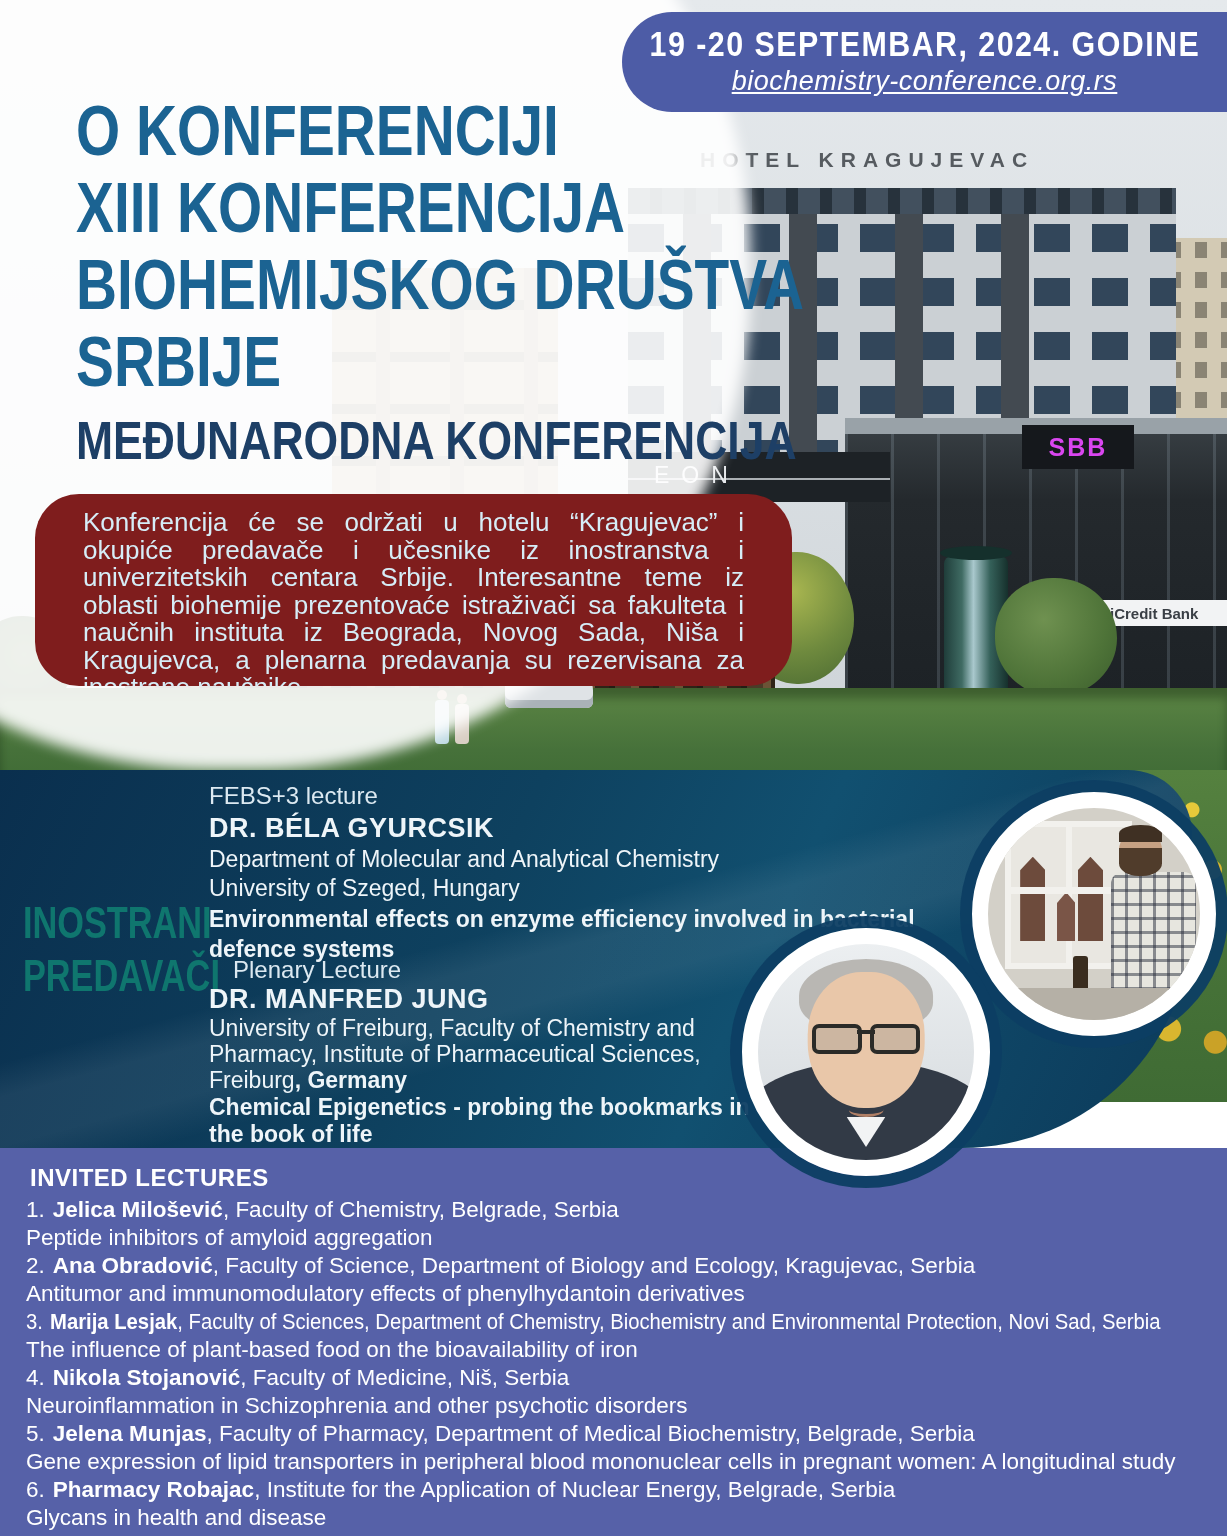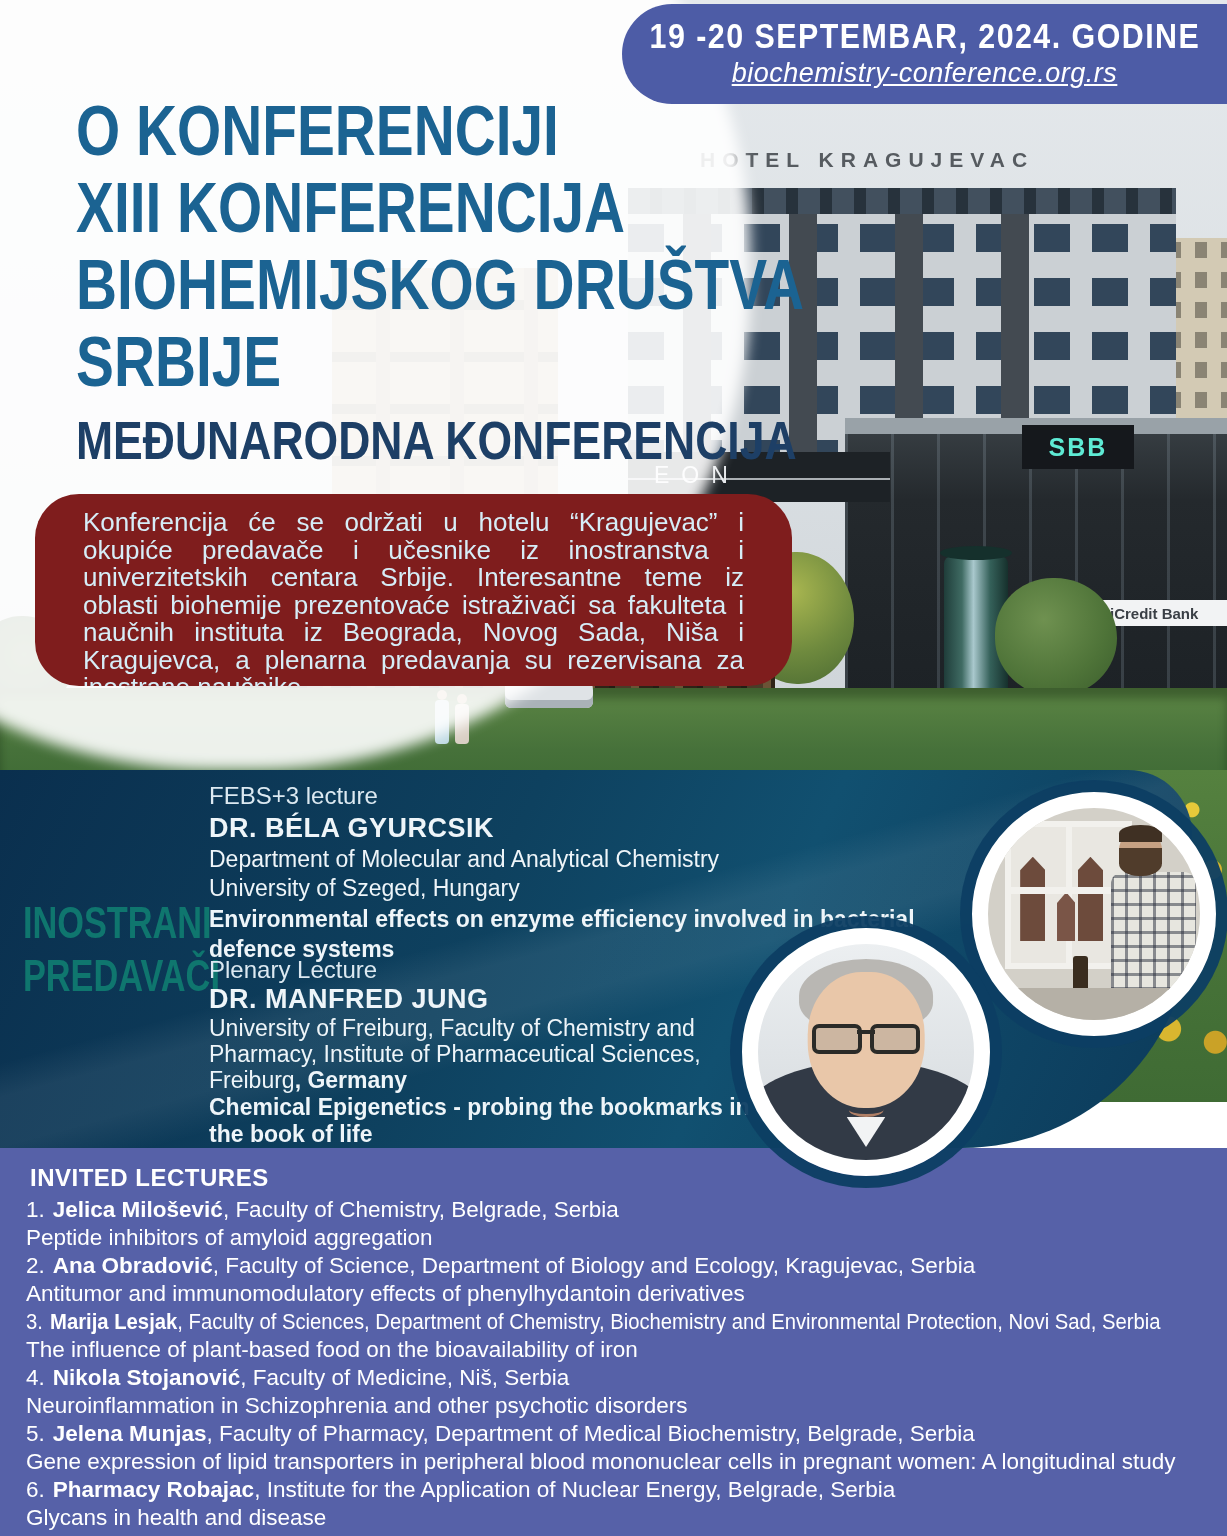--- a/index.html
+++ b/index.html
@@ -37,21 +37,21 @@
   .glass-bldg{position:absolute;left:845px;top:418px;width:382px;height:274px;
     background:linear-gradient(#3a4146 0%,#24292d 30%,#1d2226 100%);
     background-image:repeating-linear-gradient(90deg,rgba(180,200,215,0.18) 0 3px,transparent 3px 46px),
       linear-gradient(#3a4146 0%,#24292d 30%,#1d2226 100%);}
   .glass-topband{position:absolute;left:845px;top:418px;width:382px;height:16px;background:#99a2a8;}
   .sign-band{position:absolute;left:1063px;top:600px;width:164px;height:26px;background:#f2f3f4;
     display:flex;align-items:center;padding-left:8px;gap:6px;}
   .uc-dot{width:13px;height:13px;border-radius:50%;background:#e2001a;flex:0 0 auto;}
   .uc-text{font-size:15px;font-weight:700;color:#3a3f45;white-space:nowrap;}
   .sbb-sign{position:absolute;left:1022px;top:425px;width:112px;height:44px;background:#15181c;
-    color:#5eead4;font-weight:700;font-size:25px;display:flex;align-items:center;justify-content:center;
+    color:#d946ef;font-weight:700;font-size:25px;display:flex;align-items:center;justify-content:center;
     letter-spacing:2px;}
   .eon-canopy{position:absolute;left:628px;top:452px;width:262px;height:50px;background:#1d2226;}
   .eon-line{position:absolute;left:0;top:26px;width:100%;height:2px;background:#cfd4d8;opacity:.8;}
   .eon-text{position:absolute;left:26px;top:10px;color:#e8ebee;font-size:23px;letter-spacing:12px;}
   .ad-column{position:absolute;left:944px;top:556px;width:64px;height:164px;border-radius:8px;
     background:linear-gradient(90deg,#1f3d3a 0%,#3f6b63 28%,#a9c8cd 46%,#35615a 72%,#16302c 100%);}
   .ad-cap{position:absolute;left:-4px;top:-10px;width:72px;height:14px;border-radius:50%;background:#15302c;}
   .tree{position:absolute;border-radius:48% 52% 50% 50%;}
   .tree-1{left:995px;top:578px;width:122px;height:118px;
     background:radial-gradient(circle at 40% 35%,#6f9150 0%,#4e7338 60%,#3a5c2c 100%);}
@@ -83,21 +83,21 @@
       radial-gradient(circle at 24% 7%,#dfe4da 0 6px,transparent 7px),
       radial-gradient(circle at 88% 12%,#e6c93a 0 7px,transparent 8px),
       radial-gradient(circle at 95% 30%,#d9b62f 0 9px,transparent 10px),
       radial-gradient(circle at 90% 55%,#e6c93a 0 10px,transparent 11px),
       radial-gradient(circle at 80% 78%,#d9b62f 0 12px,transparent 13px),
       radial-gradient(circle at 60% 92%,#e6c93a 0 10px,transparent 11px),
       radial-gradient(circle at 96% 82%,#caa227 0 11px,transparent 12px),
       linear-gradient(#55813f 0%,#477338 55%,#3f6b34 100%);}
 
   
-  .date-banner{position:absolute;left:622px;top:4px;width:605px;height:100px;background:#4d5ca6;
+  .date-banner{position:absolute;left:622px;top:12px;width:605px;height:100px;background:#4d5ca6;
     border-radius:50px 0 0 50px;z-index:7;display:flex;flex-direction:column;align-items:center;
     justify-content:center;gap:3px;color:#fff;}
   .dates{font-size:31px;font-weight:700;letter-spacing:1.5px;transform:scale(0.98,1.12);white-space:nowrap;}
   .site-link{font-size:27px;color:#fff;text-decoration:underline;letter-spacing:.5px;white-space:nowrap;font-style:italic;}
 
   .title{position:absolute;left:76px;top:92px;z-index:7;color:#1b6392;}
   .t-line{font-weight:700;font-size:71px;line-height:77px;transform:scaleX(0.80);
     transform-origin:left top;white-space:nowrap;}
   .subtitle{margin-top:12px;font-weight:700;font-size:53px;line-height:58px;color:#1d3f66;
     transform:scaleX(0.84);transform-origin:left top;white-space:nowrap;}
@@ -115,21 +115,21 @@
   .heading-left{position:absolute;left:0;top:896px;width:208px;z-index:4;color:#0f766e;text-align:center;}
   .heading-left .h-line{font-weight:700;font-size:44px;line-height:53px;transform:scaleX(0.78);
     transform-origin:center;white-space:nowrap;}
 
   .speaker{position:absolute;z-index:4;color:#eef5f9;}
   .febs{left:209px;top:781px;width:780px;}
   .plenary{left:209px;top:956px;width:560px;}
   .sp-label{font-size:24px;line-height:30px;color:#dce9f1;white-space:nowrap;}
   .sp-name{font-size:27px;line-height:34px;font-weight:700;letter-spacing:.5px;white-space:nowrap;}
   .sp-line{font-size:23px;line-height:29px;white-space:nowrap;}
-  .plenary .sp-label{line-height:28px;}
+  .plenary .sp-label{line-height:28px;margin-left:24px;}
   .plenary .sp-name{line-height:31px;}
   .plenary .sp-line{line-height:26px;}
   .sp-talk{font-size:23px;line-height:30px;font-weight:700;margin-top:1px;}
   .plenary .sp-talk{line-height:27px;}
 
   .circle{position:absolute;border-radius:50%;border:16px solid #fff;
     box-shadow:0 0 0 12px rgba(13,62,99,0.95);overflow:hidden;z-index:5;}
   .gyurcsik{left:972px;top:792px;width:244px;height:244px;background:#d3d0c8;}
   .jung{left:742px;top:928px;width:248px;height:248px;background:linear-gradient(#eceff1,#d4d9dd);}
 

